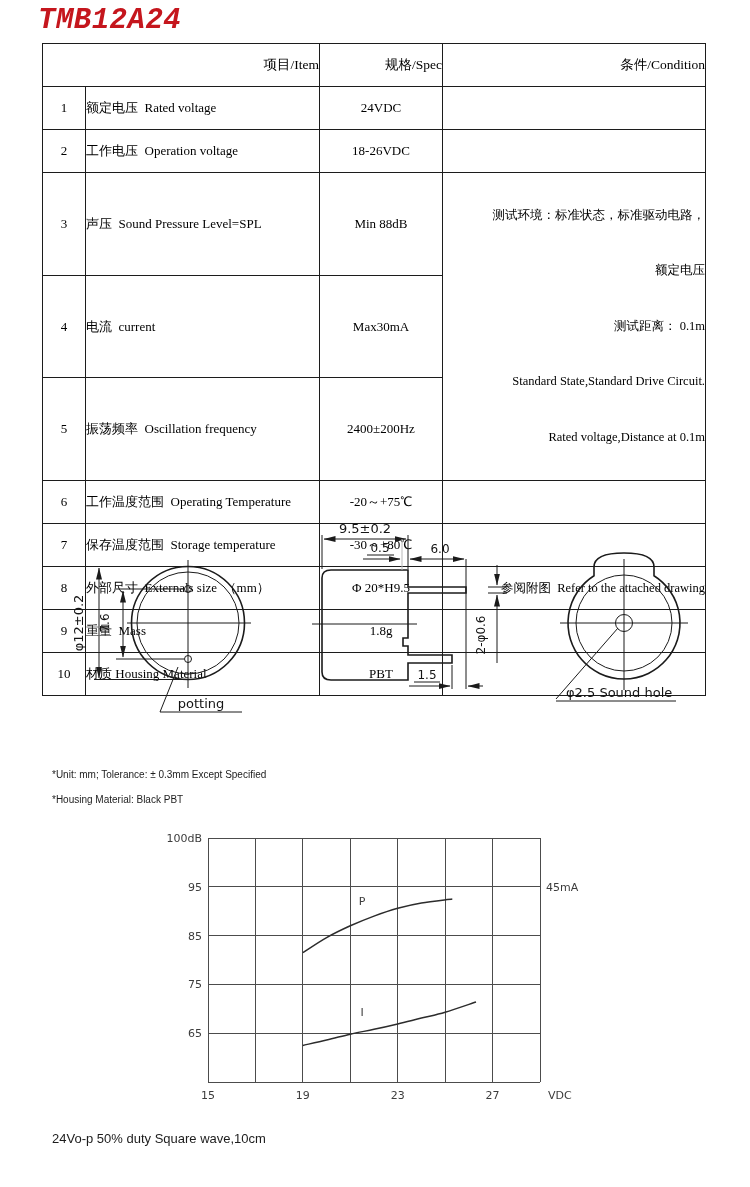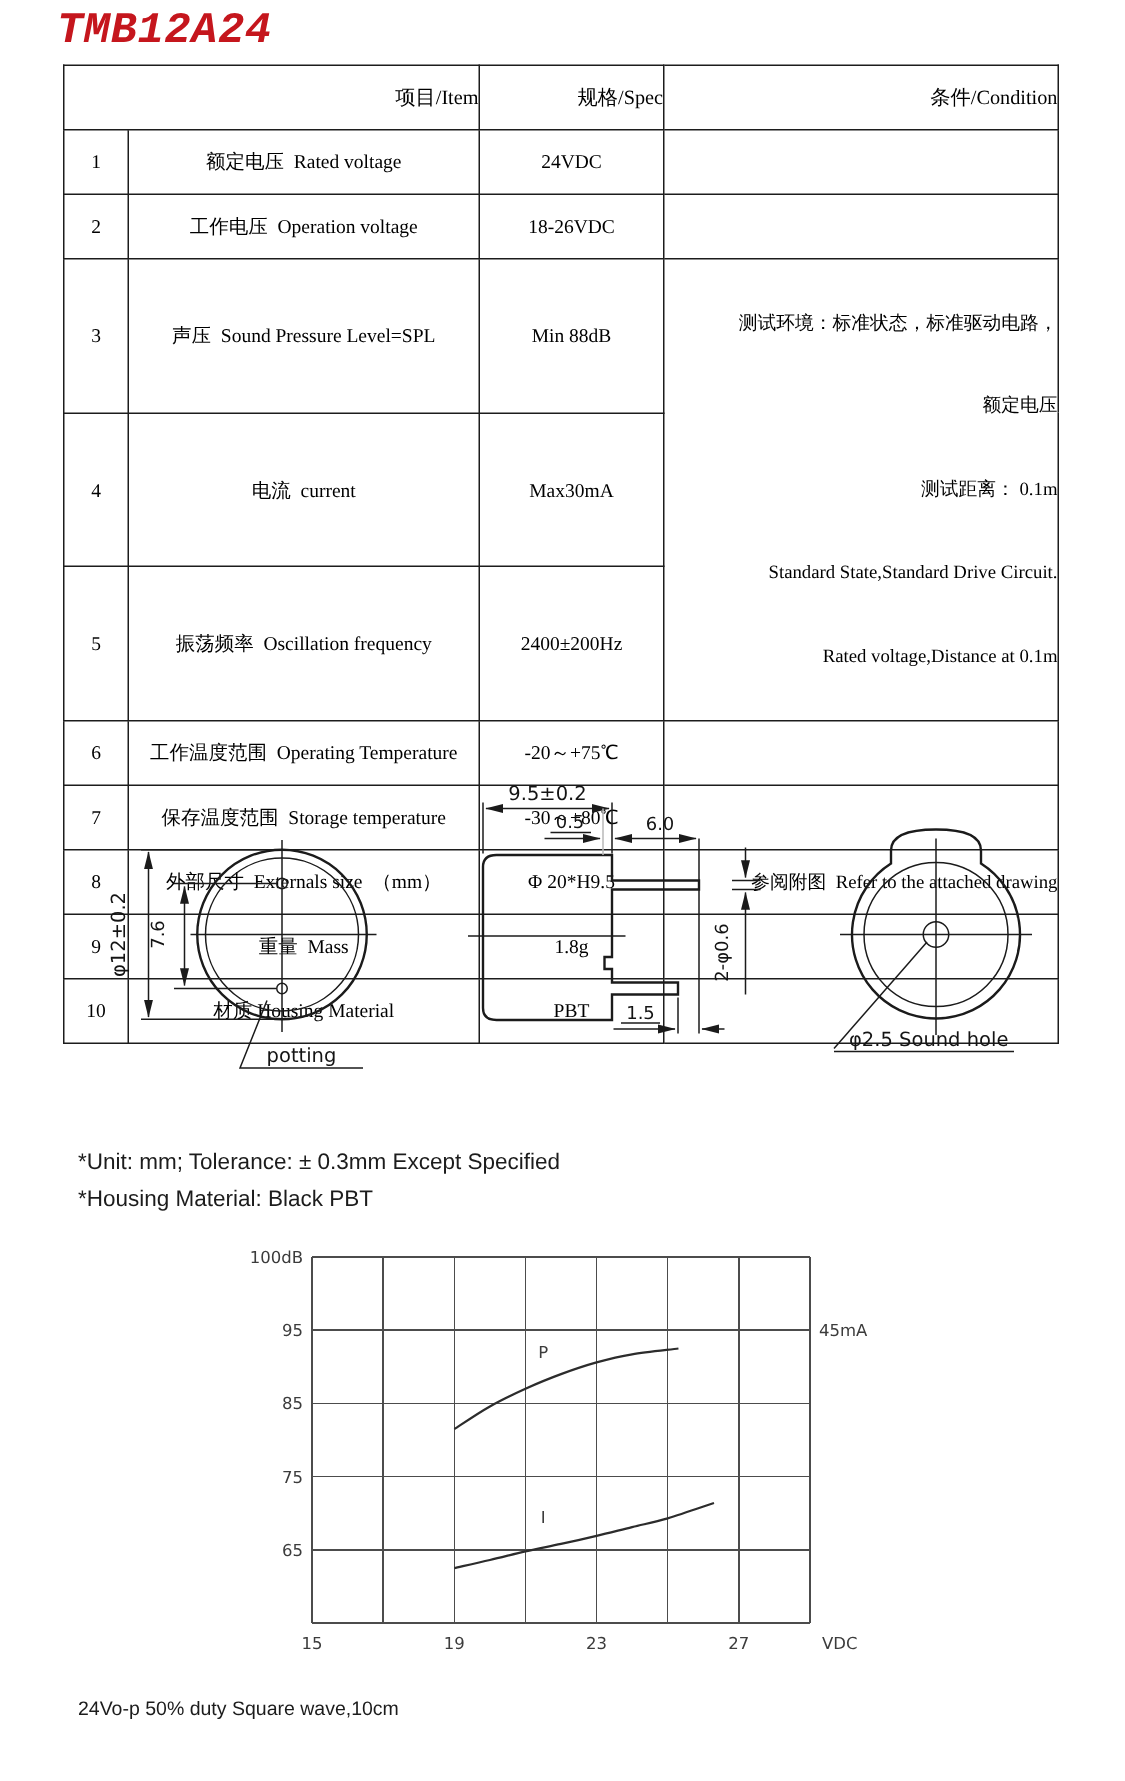--- a/index.html
+++ b/index.html
@@ -8,34 +8,34 @@
   .title{position:absolute;left:38px;top:4px;font-family:Liberation Mono, monospace;
          font-size:29px;font-weight:800;font-style:italic;letter-spacing:.5px;}
   
   table.spec{position:absolute;left:42px;top:43px;border-collapse:collapse;table-layout:fixed;
              width:663px;font-size:13px;}
   table.spec td,table.spec th{border:1.6px solid #1c1c1c;padding:0;vertical-align:middle;
              overflow:hidden;white-space:pre-wrap;}
   table.spec th{height:42px;font-size:13.5px;font-weight:normal;text-align:right;}
   table.spec td{height:42px;}
   td.no{text-align:center;}
-  td.item{text-align:center;padding-left:12px;}
+  td.item{text-align:left;padding-left:12px;}
   td.spc{text-align:center;margin-top:12px;}
   td.cond{text-align:right;padding-left:10px;font-size:12.5px;}
   td.cond .cline{line-height:25.4px;}
   
   .drawings{position:absolute;left:0;top:515px;}
   .ln{stroke:#1b1b1b;stroke-width:1.6;fill:none;}
   .thin{stroke:#1b1b1b;stroke-width:1;fill:none;}
   .ghost{stroke:#b9b9b9;stroke-width:1;fill:none;}
   .dim{font-family:"DejaVu Sans",sans-serif;font-size:12px;fill:#141414;}
   .dim.big{font-size:13px;}
   
   .notes{position:absolute;left:52px;top:762px;font-family:"Liberation Sans",sans-serif;
-         font-size:15px;color:#1c1c1c;line-height:25px;}
+         font-size:10px;color:#1c1c1c;line-height:25px;}
   .caption{position:absolute;left:52px;top:1131px;font-family:"Liberation Sans",sans-serif;
            font-size:13px;color:#1c1c1c;}
   
   .chart{position:absolute;left:0;top:820px;}
   #spl-chart .grid{stroke:#4c4c4c;stroke-width:1;}
   #spl-chart .tick{font-family:"DejaVu Sans",sans-serif;font-size:11px;fill:#3c3c3c;}
   #spl-chart .curve{stroke:#2c2c2c;stroke-width:1.5;fill:none;}
 </style>
 </head>
 <body>

